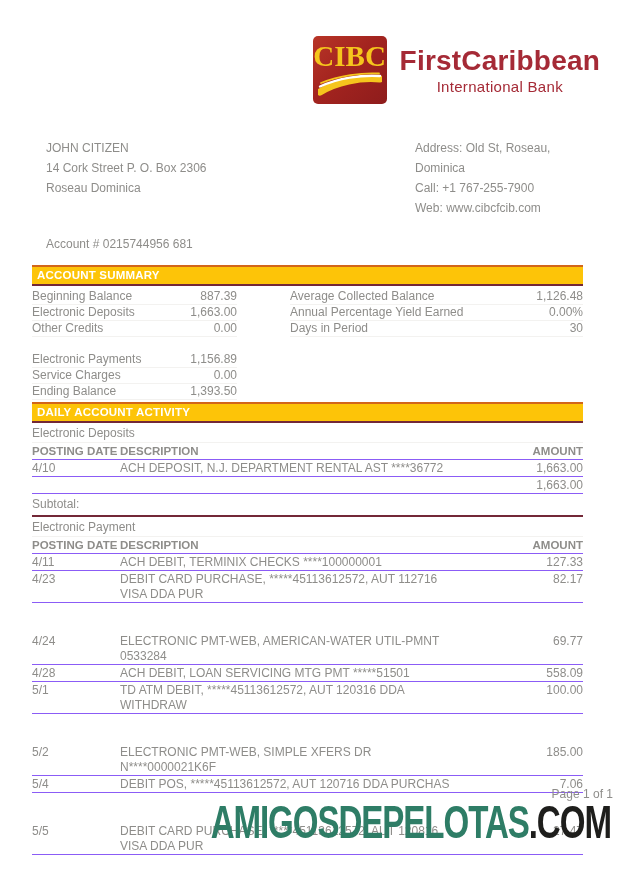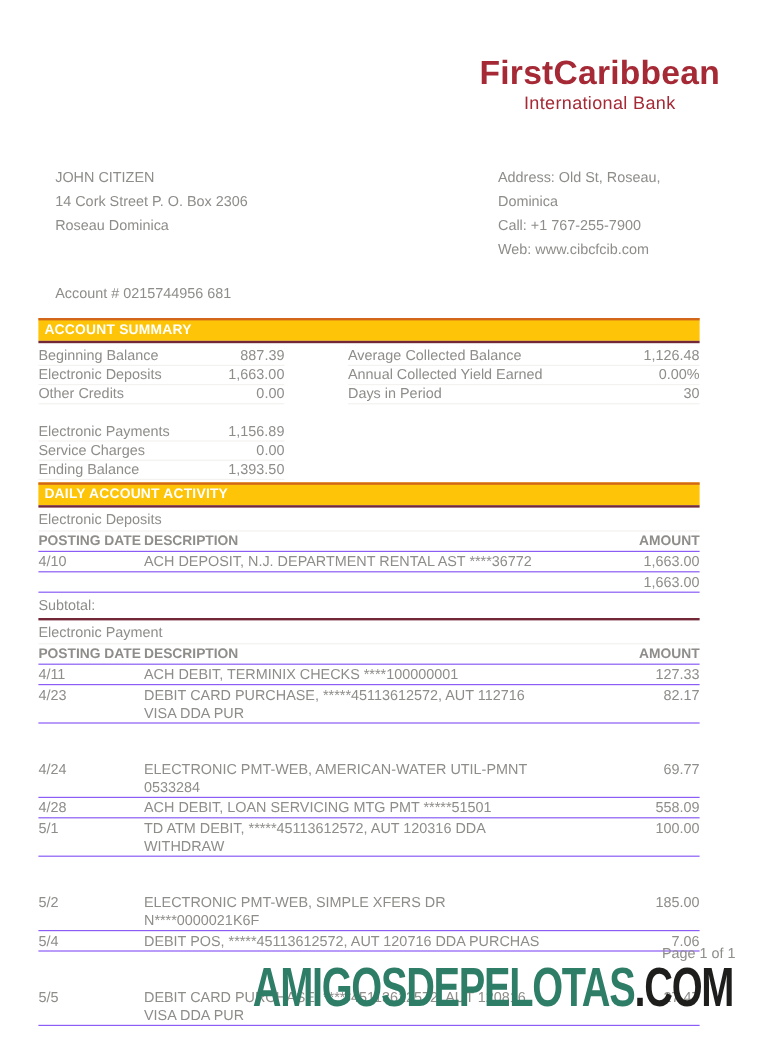--- a/index.html
+++ b/index.html
@@ -72,20 +72,28 @@
   }
   .wm-main { color:#2e7d66; }
   .wm-suffix { color:#1e1e1c; }
 </style>
 </head>
 <body>
 
 <div class="page">
 
   <div class="logo-block">
+    <div class="logo-box">
+      <div class="logo-cibc">CIBC</div>
+      <svg class="logo-swoosh" viewBox="0 0 64 24" xmlns="http://www.w3.org/2000/svg">
+        <path d="M2 20 C 18 10, 42 5, 62 7" stroke="#f5c51d" stroke-width="7" fill="none" stroke-linecap="round"></path>
+        <path d="M2 14.5 C 20 6.5, 43 2.5, 62 4" stroke="#ffffff" stroke-width="2.4" fill="none" stroke-linecap="round"></path>
+        <path d="M3 11 C 21 3.5, 44 0.5, 61 1.5" stroke="#f5c51d" stroke-width="1.8" fill="none" stroke-linecap="round"></path>
+      </svg>
+    </div>
     <div class="brand-text">
       <div class="brand-name">FirstCaribbean</div>
       <div class="brand-tagline">International Bank</div>
     </div>
   </div>
 
   <div class="info-row">
     <div class="info-col">
       <div>JOHN CITIZEN</div>
       <div>14 Cork Street P. O. Box 2306</div>
@@ -131,21 +139,21 @@
           <span>Ending Balance</span>
           <span>1,393.50</span>
         </div>
       </div>
       <div class="summary-col right">
         <div class="kv-row">
           <span>Average Collected Balance</span>
           <span>1,126.48</span>
         </div>
         <div class="kv-row">
-          <span>Annual Collected Yield Earned</span>
+          <span>Annual Percentage Yield Earned</span>
           <span>0.00%</span>
         </div>
         <div class="kv-row">
           <span>Days in Period</span>
           <span>30</span>
         </div>
       </div>
     </div>
 
     <div class="section-bar">DAILY ACCOUNT ACTIVITY</div>

